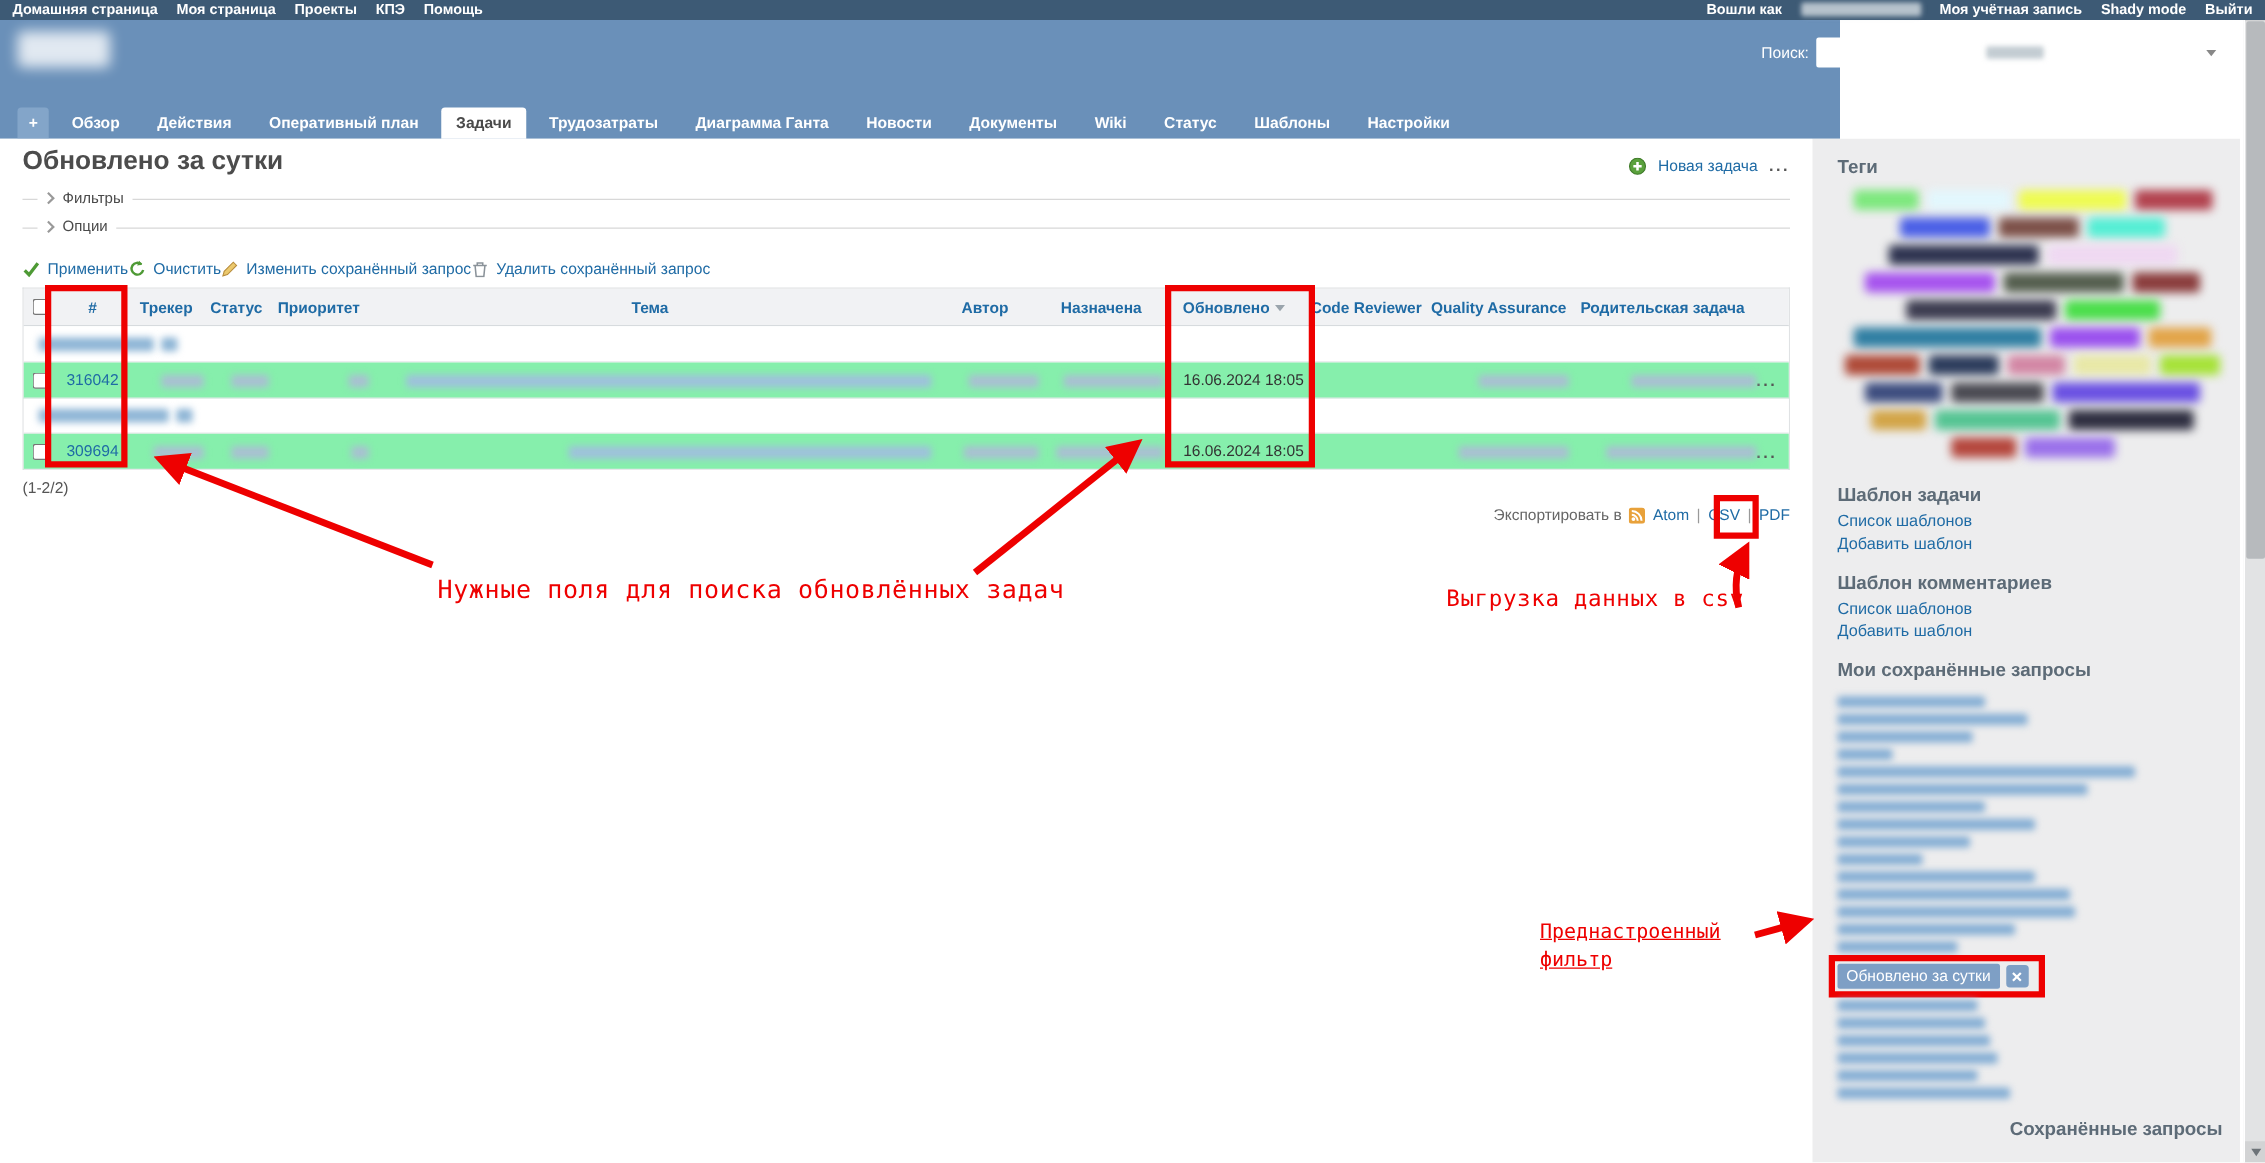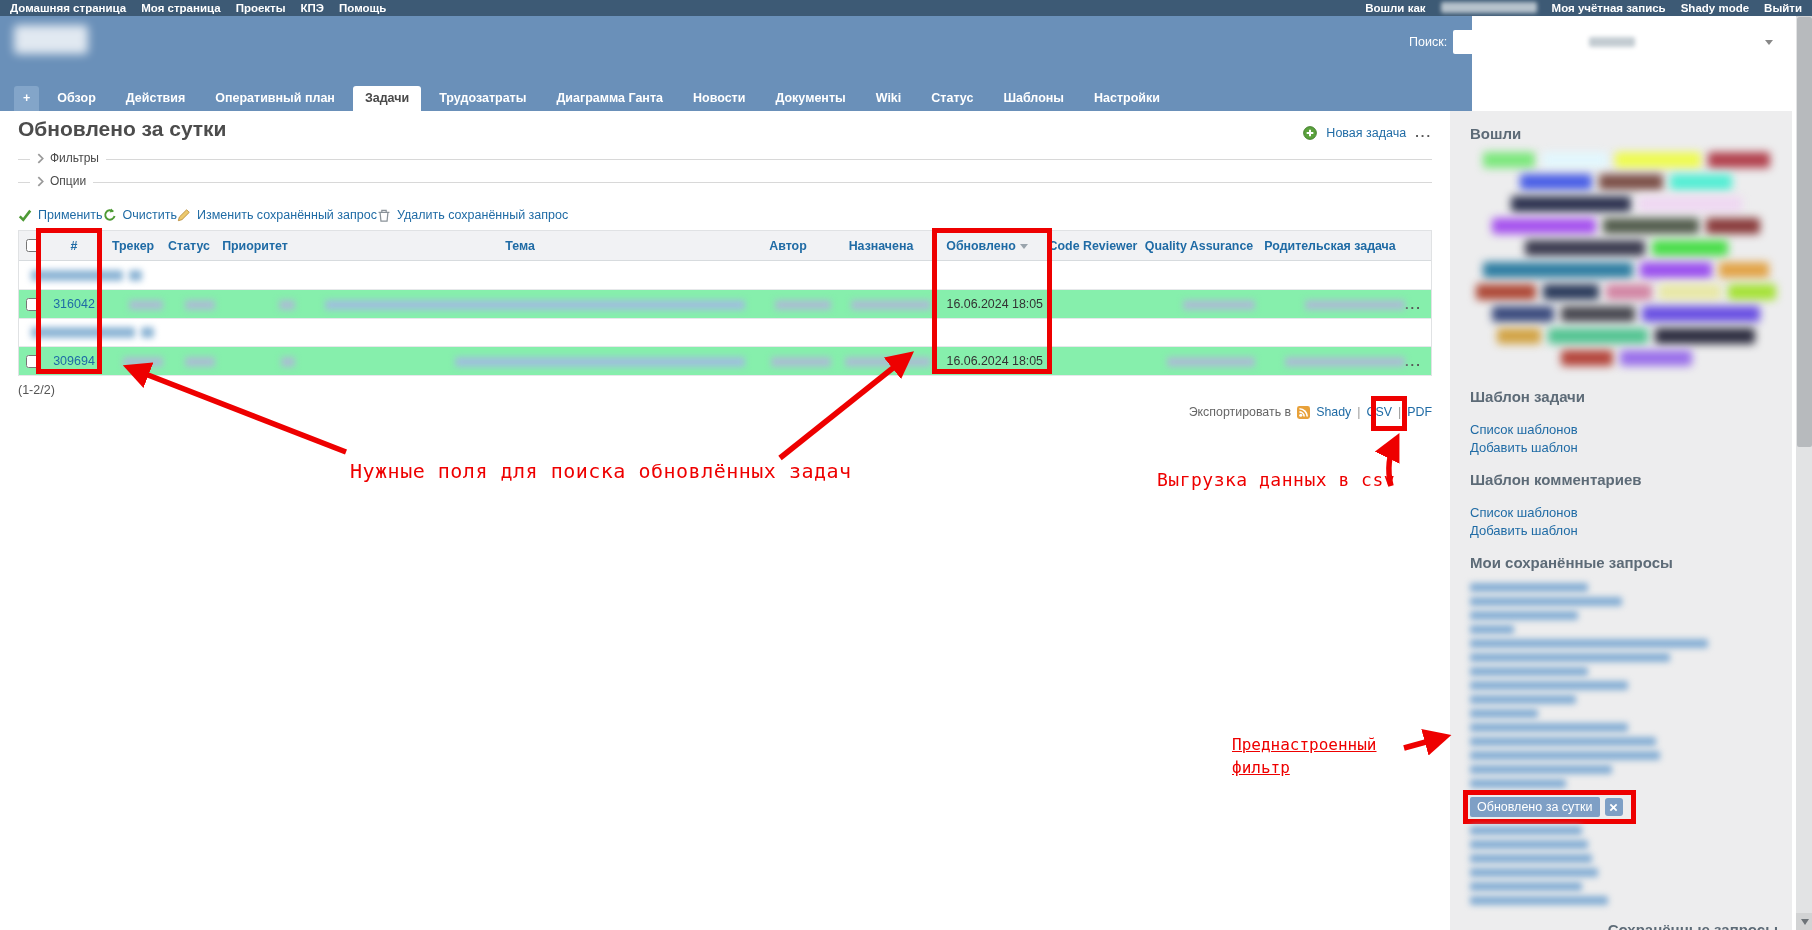--- a/index.html
+++ b/index.html
@@ -65,21 +65,21 @@
   #pagination { position:absolute; left:18px; top:272px; color:#555; font-size:12.5px; }
   #export-row { position:absolute; right:18px; top:294px; display:flex; align-items:center; gap:6px; font-size:12.4px; }
   #export-row .export-label { color:#666; }
   .export-sep { color:#999; }
 
   
   #sidebar { position:absolute; left:1450px; top:111px; width:342px; height:819px; background:#ededee; padding:14px 14px 0 20px; overflow:hidden; }
   .sb-h3 { font-size:15px; font-weight:bold; color:#5d6b77; }
   #tag-cloud { margin-top:10px; width:312px; display:flex; flex-wrap:wrap; justify-content:center; column-gap:7px; row-gap:6px; }
   .tag-chip { height:16px; border-radius:3px; filter:blur(4px); cursor:pointer; }
-  .sb-links { margin-top:17px; display:flex; flex-direction:column; gap:3px; font-size:13px; }
+  .sb-links { margin-top:4px; display:flex; flex-direction:column; gap:3px; font-size:13px; }
   .mt22{margin-top:22px;} .mt16{margin-top:16px;} .mt14{margin-top:14px;text-align:right;}
   .redact-col { margin-top:9px; display:flex; flex-direction:column; }
   .redact-line { height:9px; background:#85aed4; border-radius:2px; filter:blur(3px); margin:2.5px 0; cursor:pointer; }
   #selected-query-row { margin:7px 0 6px; display:flex; align-items:center; gap:5px; position:relative; width:max-content; }
   #selected-query-chip { background:#7e9fc5; color:#fff; font-size:12.5px; padding:3px 7px; border-radius:2px; cursor:pointer; white-space:nowrap; }
   #query-close-btn { width:18px; height:18px; background:#7e9fc5; border-radius:3px; display:flex; align-items:center; justify-content:center; cursor:pointer; }
   .red-frame { position:absolute; inset:-7px -13px -7px -7px; border:5px solid #ee0000; pointer-events:none; }
 
   
   #scrollbar { position:absolute; left:1795px; top:0; width:17px; height:930px; background:#e2e3e4; border-left:1px solid #fff; }
@@ -282,30 +282,30 @@
 
   <div id="export-row">
     <span class="export-label">Экспортировать в</span>
     <span class="icon-svg" style="width:13px;height:13px;">
       <svg viewBox="0 0 16 16" width="13" height="13">
           <rect width="16" height="16" rx="3" fill="#e8a13a"></rect>
           <circle cx="4.6" cy="11.4" r="1.9" fill="#fff"></circle>
           <path d="M3 7.2a6 6 0 0 1 5.8 5.8M3 3.4A9.8 9.8 0 0 1 12.6 13" stroke="#fff" stroke-width="2" fill="none"></path>
         </svg>
     </span>
-    <a class="lnk">Shady</a>
+    <a class="lnk">Atom</a>
     <span class="export-sep">|</span>
     <a class="lnk">CSV</a>
     <span class="export-sep">|</span>
     <a class="lnk">PDF</a>
   </div>
 </div>
 
 <div id="sidebar">
-  <div class="sb-h3">Вошли</div>
+  <div class="sb-h3">Теги</div>
   <div id="tag-cloud">
       <span class="tag-chip" style="width: 52px; background: rgb(125, 232, 125);"></span>
       <span class="tag-chip" style="width: 66px; background: rgb(226, 247, 253);"></span>
       <span class="tag-chip" style="width: 86px; background: rgb(238, 251, 82);"></span>
       <span class="tag-chip" style="width: 62px; background: rgb(178, 66, 78);"></span>
       <span class="tag-chip" style="width: 72px; background: rgb(74, 95, 230);"></span>
       <span class="tag-chip" style="width: 64px; background: rgb(124, 80, 72);"></span>
       <span class="tag-chip" style="width: 62px; background: rgb(84, 238, 212);"></span>
       <span class="tag-chip" style="width: 120px; background: rgb(46, 51, 80);"></span>
       <span class="tag-chip" style="width: 104px; background: rgb(239, 216, 242);"></span>

